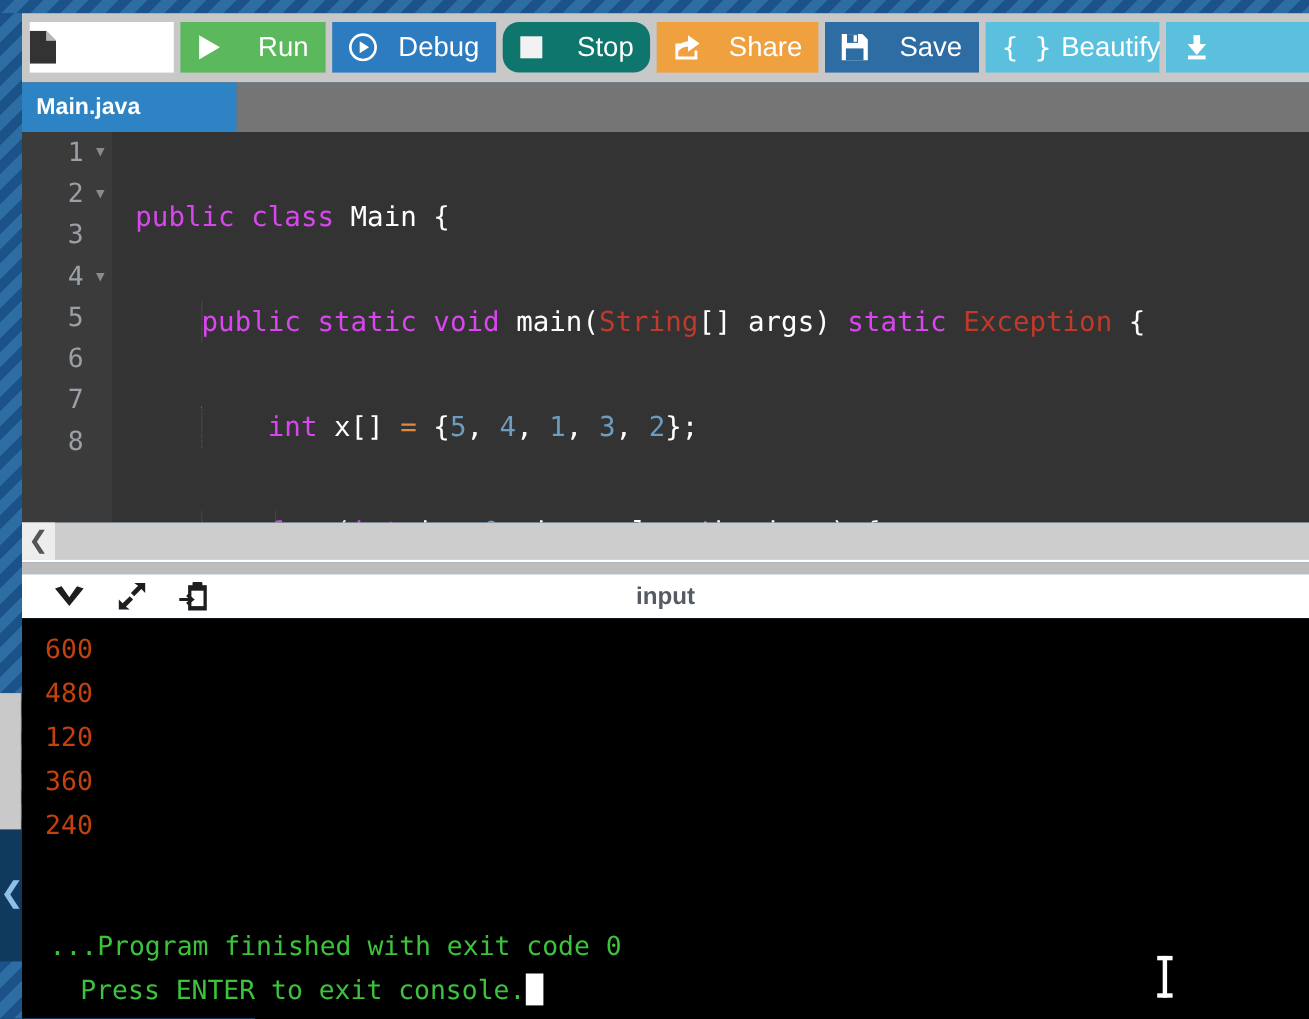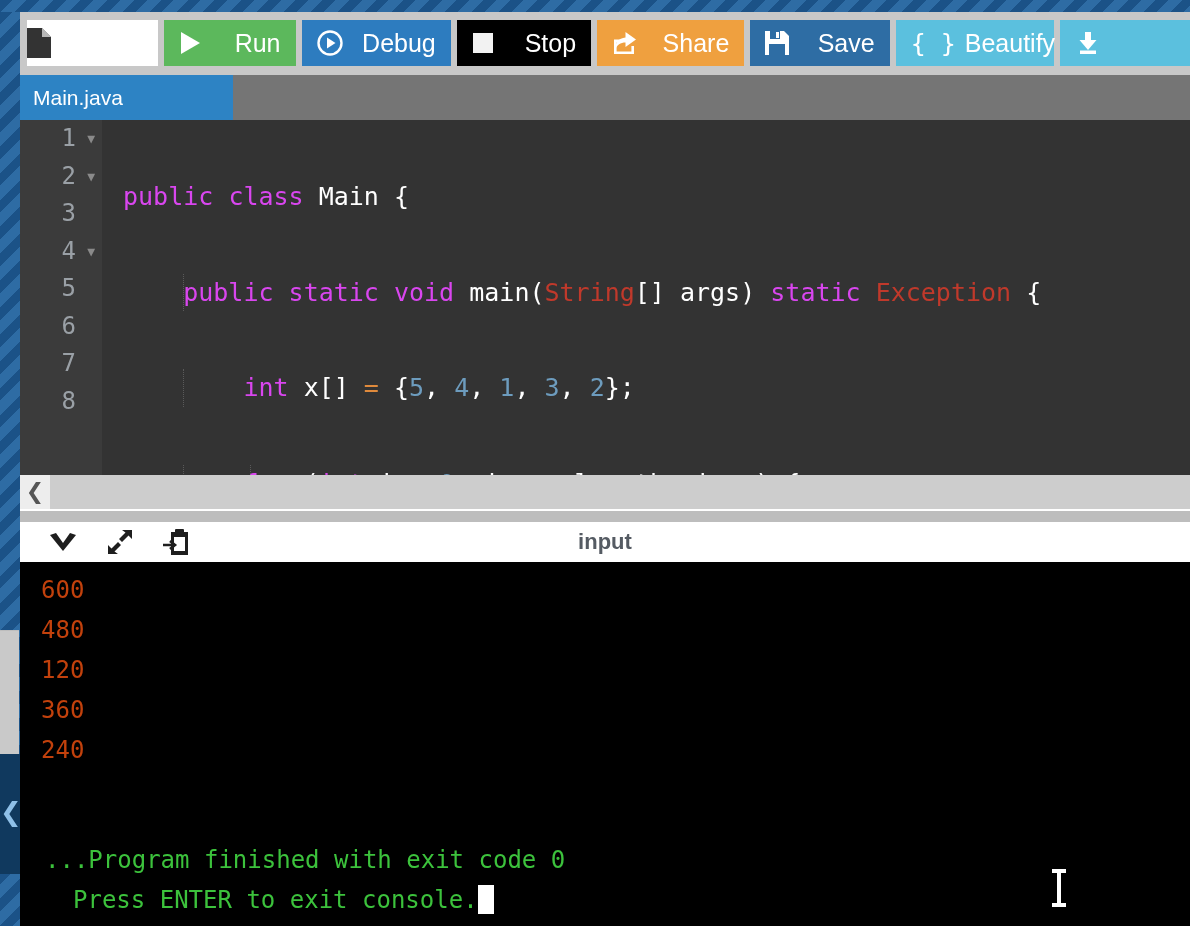--- a/index.html
+++ b/index.html
@@ -83,48 +83,49 @@
     white-space: nowrap;
     user-select: none;
   }
   #btn-file {
     background: #ffffff;
     width: 132px;
     padding: 0;
   }
   #btn-run     { background: #5cb85c; width: 132px; }
   #btn-debug   { background: #2d7cbf; width: 150px; }
-  #btn-stop    { background: #000000; width: 135px; }
+  #btn-stop    { background: #0f766e; width: 135px; border-radius: 15px; }
   #btn-share   { background: #efa03f; width: 148px; }
   #btn-save    { background: #2e6da4; width: 140px; }
   #btn-beautify{ background: #5bc0de; width: 158px; }
   #btn-download{ background: #5bc0de; width: 131px; }
 
   .ico { display: inline-block; line-height: 1; }
   .ico svg { display: block; }
 
   
   #tabbar {
     position: absolute;
     left: 20px; top: 75px;
     width: 1170px; height: 45px;
     background: #757575;
   }
   #tab-main {
     position: absolute;
     left: 0; top: 0;
-    width: 213px; height: 45px;
+    width: 195px; height: 45px;
     background: #2d83c4;
     color: #ffffff;
     font-size: 21px;
     line-height: 45px;
     padding-left: 13px;
     box-sizing: border-box;
     cursor: pointer;
     user-select: none;
+    font-weight: bold;
   }
 
   
   #editor {
     position: absolute;
     left: 20px; top: 120px;
     width: 1170px; height: 355px;
     background: #333333;
     overflow: hidden;
   }

